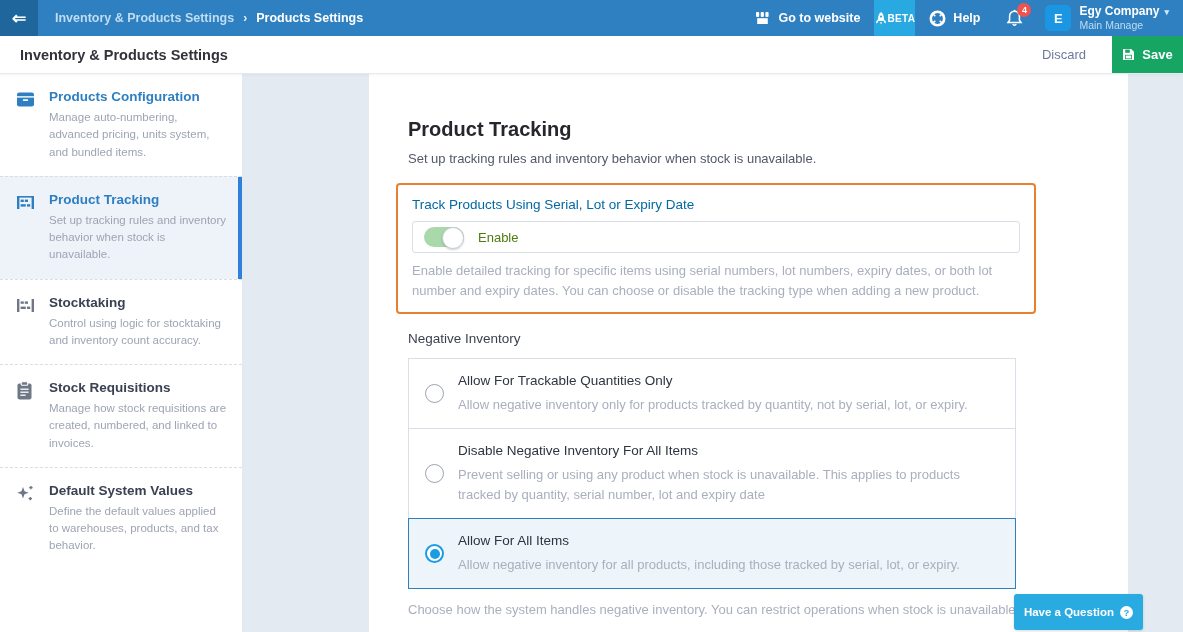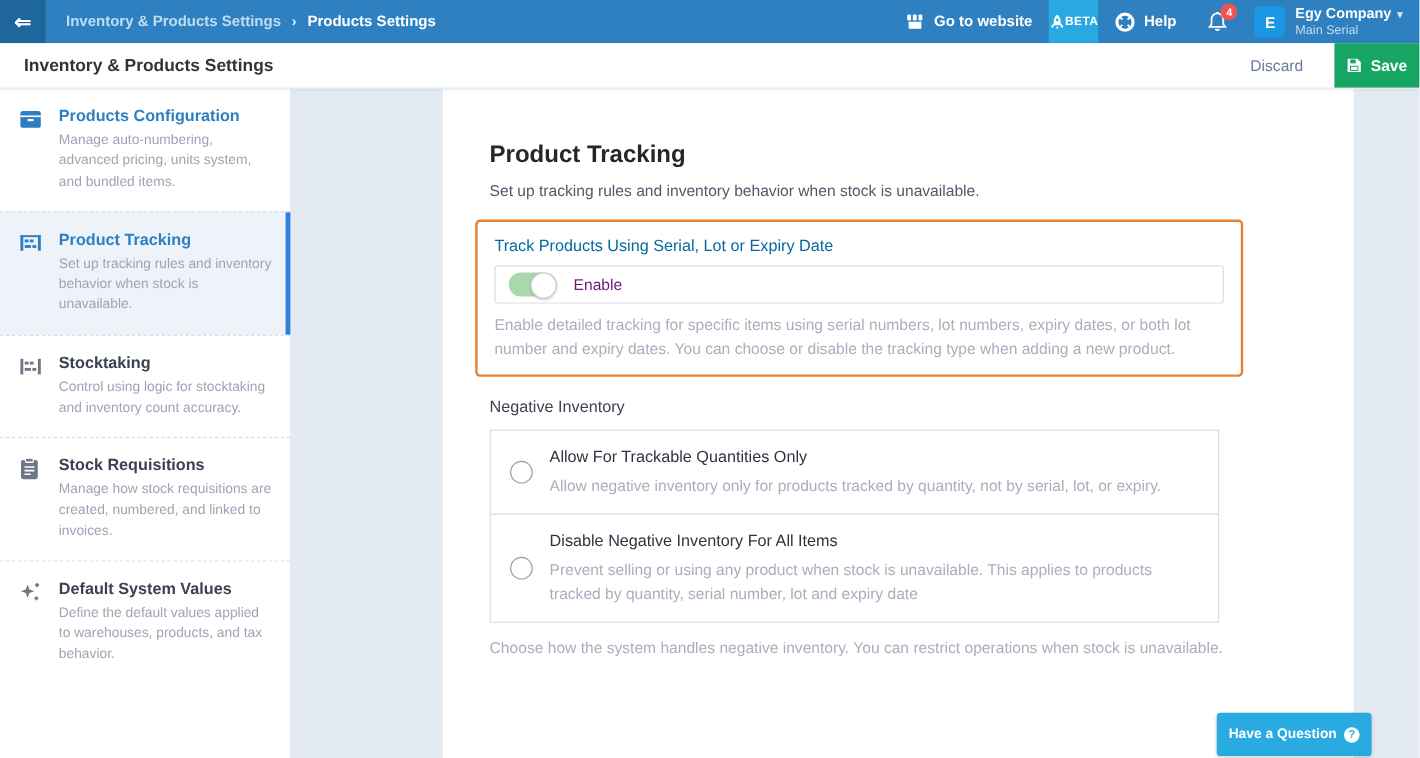--- a/index.html
+++ b/index.html
@@ -49,21 +49,21 @@
   .main-bg { flex:1; background:#E4EAF1; }
   .card { margin-left:127px; width:759px; height:558px; background:#fff; padding:42px 0 0 39px; overflow:hidden; }
   .card h2 { font-size:20px; font-weight:bold; color:#26262C; line-height:26px; }
   .subtitle { margin-top:8px; font-size:13px; color:#53596A; line-height:18px; }
 
   .highlight-box { margin:15px 0 0 -12px; width:640px; border:2px solid #E8812F; border-radius:4px; padding:11px 14px; }
   .section-label { font-size:13.5px; color:#0369a1; line-height:17px; }
   .toggle-row { margin-top:8px; height:32px; border:1px solid #D9DEE7; border-radius:3px; display:flex; align-items:center; gap:14px; padding-left:11px; cursor:pointer; }
   .toggle { position:relative; width:40px; height:20px; border-radius:10px; background:#A9D8AB; flex:0 0 auto; }
   .toggle::after { content:''; position:absolute; right:0px; top:0px; width:20px; height:20px; background:#fff; border:1px solid #C9CDD6; border-radius:50%; box-shadow:0 1px 2px rgba(0,0,0,.18); }
-  .toggle-label { font-size:13px; color:#701a75; }
+  .toggle-label { font-size:13px; color:#4d7c0f; }
   .help-text { margin-top:8px; font-size:13px; color:#A9AFBD; line-height:20px; }
 
   .ni-label { margin-top:16px; font-size:13.5px; color:#3B414E; line-height:18px; }
   .option-group { margin-top:10px; width:608px; }
   .option { display:flex; align-items:center; gap:14px; border:1px solid #D9DEE7; background:#fff; padding:13px 16px; margin-top:-1px; cursor:pointer; }
   .option:first-child { margin-top:0; }
   .option.selected { border:1px solid #2E80C1; background:#EDF5FB; position:relative; z-index:1; }
   .radio { width:19px; height:19px; border:1px solid #9AA2B1; border-radius:50%; background:#fff; flex:0 0 auto; }
   .option.selected .radio { border:2px solid #1B9BE0; position:relative; }
   .option.selected .radio::after { content:''; position:absolute; inset:2.5px; background:#1B9BE0; border-radius:50%; }
@@ -137,21 +137,21 @@
         </span>
         <span class="badge">4</span>
       </div>
       <div class="account">
         <div class="avatar">E</div>
         <div class="account-text">
           <div class="company">
             <span>Egy Company</span>
             <span class="caret">▾</span>
           </div>
-          <div class="branch">Main Serial</div>
+          <div class="branch">Main Manage</div>
         </div>
       </div>
     </div>
   </header>
 
   <div class="subheader">
     <h1>Inventory &amp; Products Settings</h1>
     <div class="subheader-right">
       <span class="discard">Discard</span>
       <button class="save-btn">
@@ -291,20 +291,27 @@
           </div>
 
           <div class="option">
             <span class="radio"></span>
             <div>
               <div class="option-title">Disable Negative Inventory For All Items</div>
               <div class="option-desc">Prevent selling or using any product when stock is unavailable. This applies to products tracked by quantity, serial number, lot and expiry date</div>
             </div>
           </div>
 
+          <div class="option selected">
+            <span class="radio"></span>
+            <div>
+              <div class="option-title">Allow For All Items</div>
+              <div class="option-desc">Allow negative inventory for all products, including those tracked by serial, lot, or expiry.</div>
+            </div>
+          </div>
 
         </div>
 
         <p class="hint">Choose how the system handles negative inventory. You can restrict operations when stock is unavailable.</p>
 
       </div>
     </div>
   </div>
 
   <div class="question-btn">

